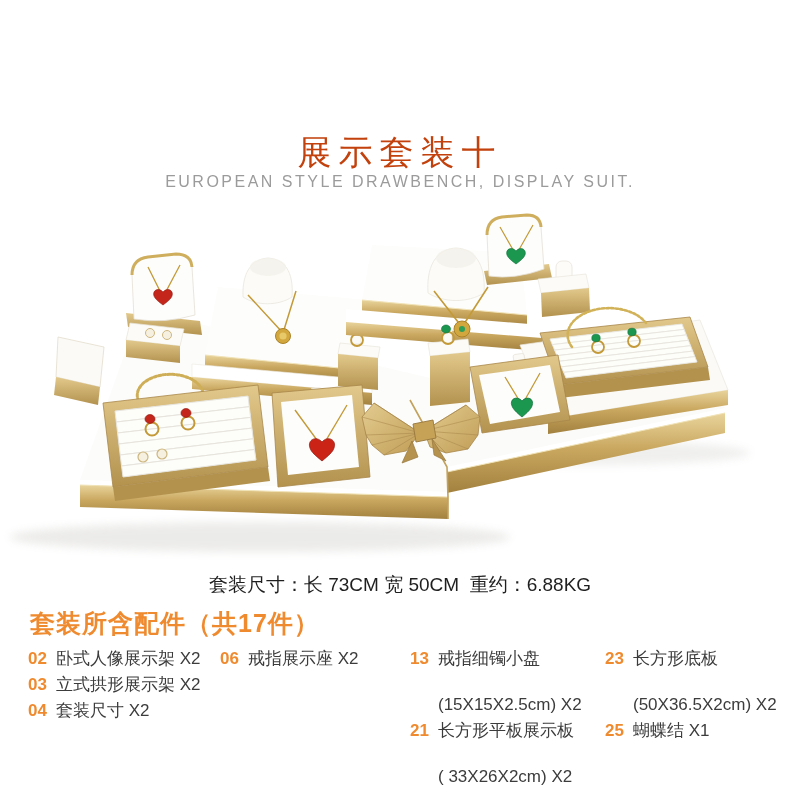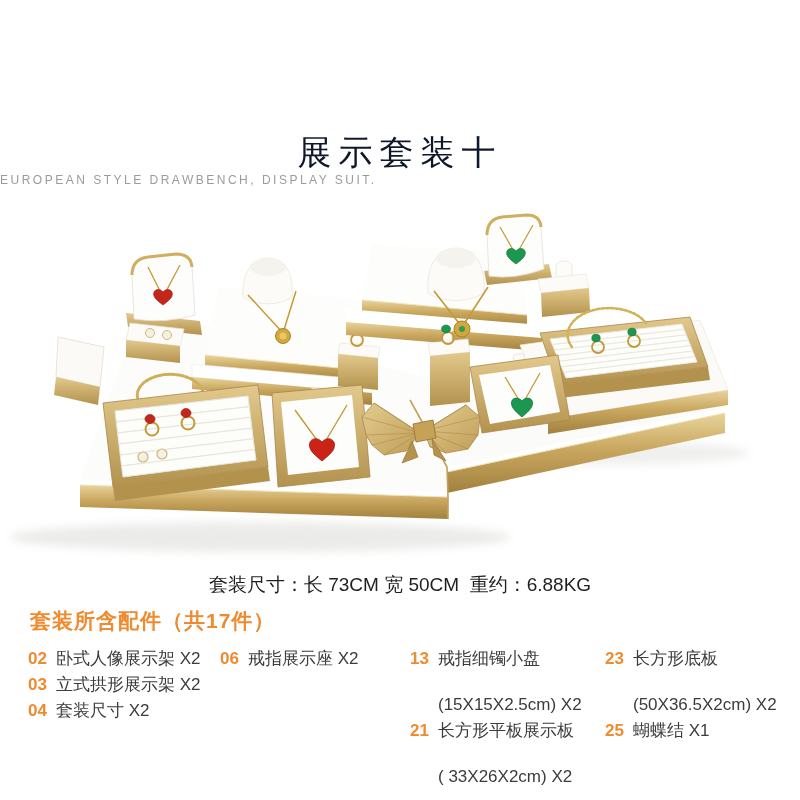--- a/index.html
+++ b/index.html
@@ -5,34 +5,34 @@
   html,body{margin:0;padding:0;}
   body{
     width:800px;height:800px;background:#ffffff;position:relative;
     font-family:"Liberation Sans","DejaVu Sans",sans-serif;
     overflow:hidden;
   }
   .page{position:absolute;inset:0;}
   .title{
     position:absolute;top:130px;left:0;width:800px;
     text-align:center;font-size:34px;font-weight:400;
-    color:#0f172a;letter-spacing:7px;font-family:Liberation Mono, monospace;
+    color:#c2410c;letter-spacing:7px;font-family:Liberation Mono, monospace;
   }
   .subtitle{
     position:absolute;top:173px;left:0;width:800px;
-    font-size:12px;color:#9b9b9b;letter-spacing:2.5px;
+    text-align:center;font-size:16px;color:#9b9b9b;letter-spacing:2.5px;
   }
   .photo-area{position:absolute;top:205px;left:0;width:800px;height:365px;}
   .dims-line{
     position:absolute;top:572px;left:0;width:800px;
     text-align:center;font-size:19px;color:#1f1f1f;
   }
   .parts-header{
     position:absolute;top:607px;left:30px;
-    font-size:21px;font-weight:bold;color:#ef8a2e;letter-spacing:1px;
+    font-size:25px;font-weight:bold;color:#ef8a2e;letter-spacing:1px;
   }
   .parts-grid{
     position:absolute;top:646px;left:28px;width:760px;
     display:flex;align-items:flex-start;
   }
   .parts-col{flex:0 0 auto;}
   .parts-col.c1{width:192px;}
   .parts-col.c2{width:190px;}
   .parts-col.c3{width:195px;}
   .parts-col.c4{width:180px;}

